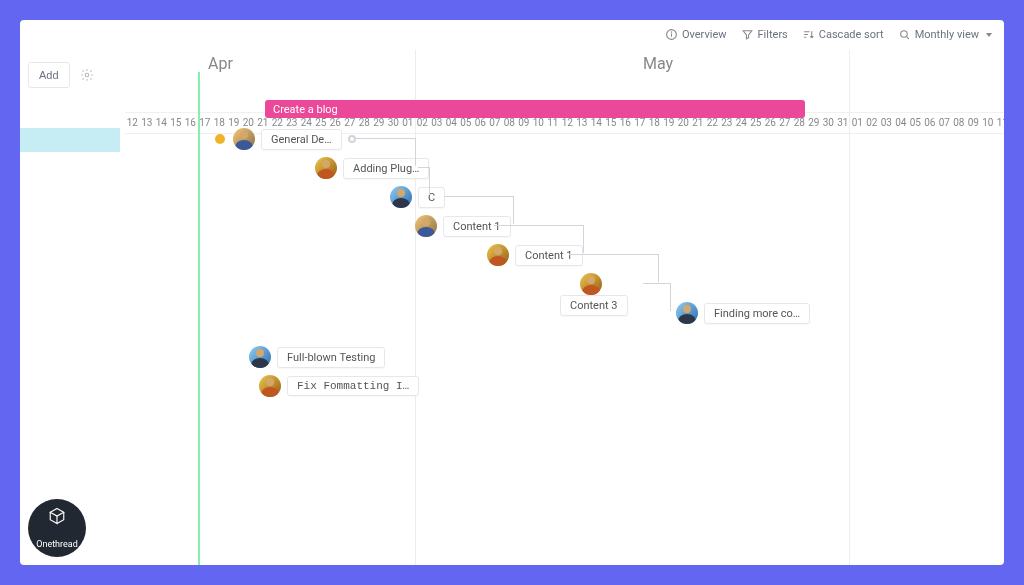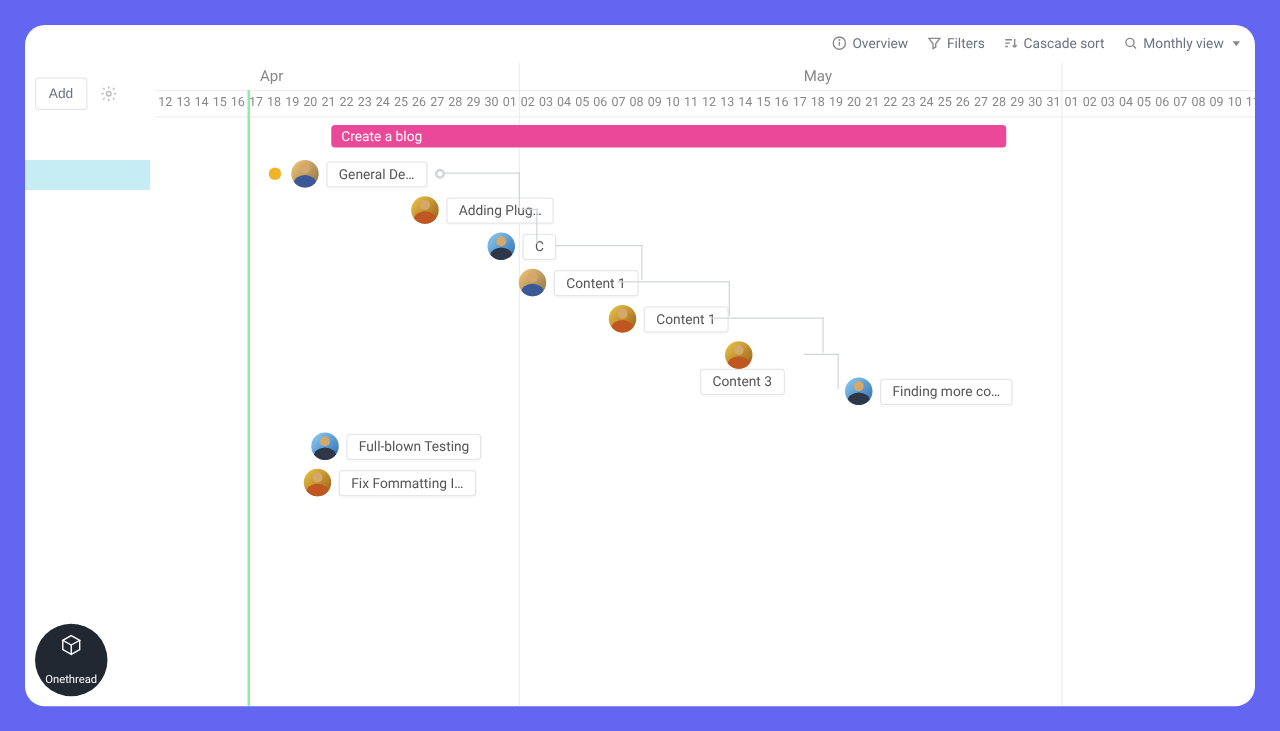--- a/index.html
+++ b/index.html
@@ -8,21 +8,21 @@
       background: #6366f1;
       width: 1024px;
       height: 585px;
       padding: 20px;
       overflow: hidden;
     }
     .window {
       background: #fff;
       width: 100%;
       height: 100%;
-      border-radius: 16px;
+      border-radius: 4px;
       position: relative;
       overflow: hidden;
     }
     .toolbar-top {
       position: absolute;
       top: 8px;
       right: 12px;
       display: flex;
       gap: 14px;
       align-items: center;
@@ -64,35 +64,36 @@
     .timeline {
       position: absolute;
       top: 30px;
       left: 105px;
       right: 0;
       height: 50px;
     }
     .month-row {
       height: 22px;
       position: relative;
-      font-size: 12px;
+      font-size: 16px;
       color: #888;
     }
     .month {
       position: absolute;
       top: 4px;
     }
     .day-row {
       height: 22px;
       position: relative;
       border-top: 1px solid #f0f0f0;
       border-bottom: 1px solid #f0f0f0;
       font-size: 10px;
       color: #888;
       white-space: nowrap;
+      margin-top: 40px;
     }
     .day {
       position: absolute;
       top: 4px;
       width: 14.5px;
       text-align: center;
     }
     .gantt-body {
       position: absolute;
       top: 80px;
@@ -356,21 +357,21 @@
   <div class="gantt-body" id="gantt-body">
     <div class="summary-bar" style="left:245px; top:0; width:540px">
       <span>Create a blog</span>
     </div>
   <div class="task" style="left: 195px; top: 28px;">
         <span class="status-dot"></span>
         <span class="avatar v1"></span>
         <span class="task-card">General De…</span>
         <span class="connector-dot" style="position: static; margin-left: 6px;"></span>
       </div>
-      <div class="task" style="left: 309px; top: 57px; align-items: center;">
+      <div class="task" style="left: 295px; top: 57px; align-items: center;">
         <span class="avatar v2"></span>
         <span class="task-card">Adding Plug…</span>
       </div>
       <div class="task" style="left: 370px; top: 86px;">
         <span class="avatar v3"></span>
         <span class="task-card" style="min-width: 14px;">C</span>
       </div>
       <div class="task" style="left: 395px; top: 115px;">
         <span class="avatar v1"></span>
         <span class="task-card">Content 1</span>
@@ -384,21 +385,21 @@
         <span class="task-card">Content 3</span>
       </div>
       <div class="task" style="left: 656px; top: 202px;">
         <span class="avatar v3"></span>
         <span class="task-card">Finding more co…</span>
       </div>
       <div class="task" style="left: 229px; top: 246px;">
         <span class="avatar v3"></span>
         <span class="task-card">Full-blown Testing</span>
       </div>
-      <div class="task" style="left: 223px; top: 275px;">
+      <div class="task" style="left: 239px; top: 275px; font-family: Liberation Mono, monospace;">
         <span class="avatar v2"></span>
         <span class="task-card">Fix Fommatting I…</span>
       </div>
       <div class="connector" style="left: 336px; top: 38px; width: 60px; height: 28px;"></div>
       <div class="connector" style="left: 398px; top: 67px; width: 12px; height: 28px;"></div>
       <div class="connector" style="left: 424px; top: 96px; width: 70px; height: 28px;"></div>
       <div class="connector" style="left: 474px; top: 125px; width: 90px; height: 28px;"></div>
       <div class="connector" style="left: 549px; top: 154px; width: 90px; height: 28px;"></div>
       <div class="connector" style="left: 623px; top: 183px; width: 28px; height: 28px;"></div>
     </div>

